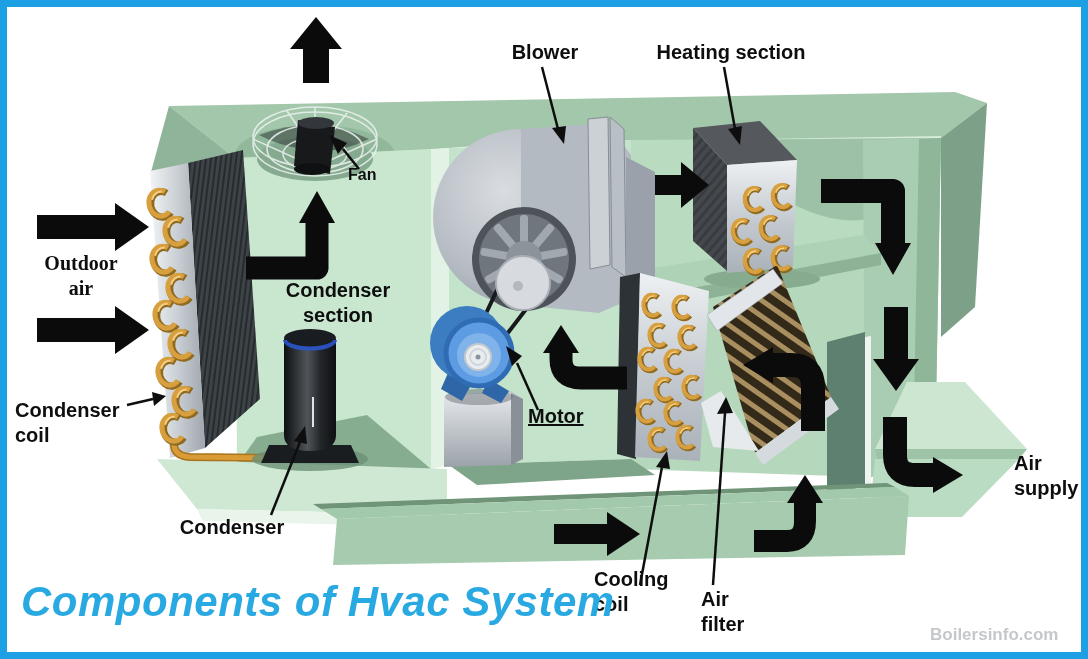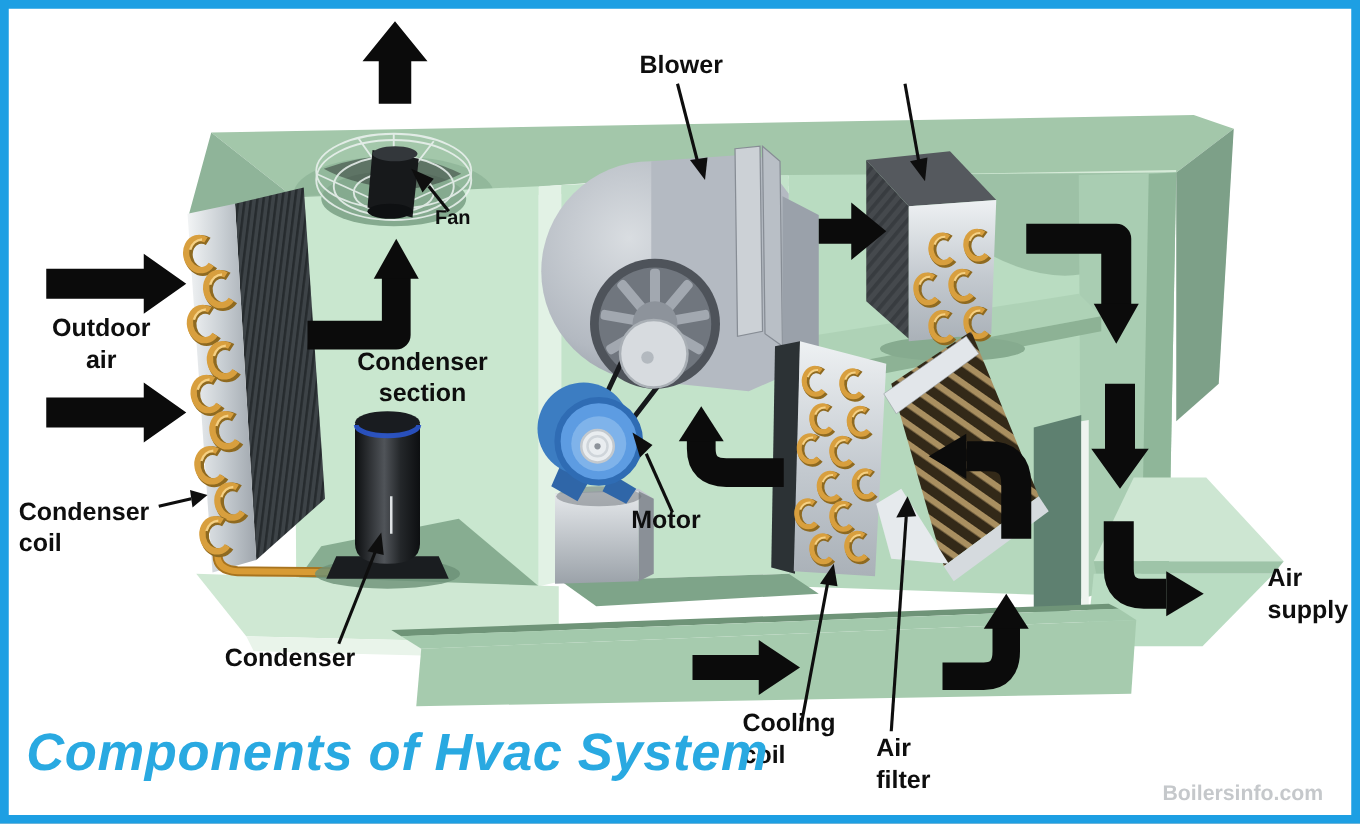--- a/index.html
+++ b/index.html
@@ -27,25 +27,25 @@
   }
   .watermark{
     position:absolute;left:923px;top:618px;
     font-size:17px;font-weight:bold;color:var(--c-watermark);
     white-space:nowrap;
   }
   
   .lbl-blower{left:472px;top:33px;width:132px;}
   .lbl-heating{left:645px;top:33px;width:158px;}
   .lbl-fan{left:341px;top:155px;font-size:16px;}
-  .lbl-outdoor{left:18px;top:244px;width:112px;}
+  .lbl-outdoor{left:18px;top:244px;width:112px;font-family:Liberation Serif, serif;}
   .lbl-condsec{left:265px;top:271px;width:132px;}
   .lbl-condcoil{left:8px;top:391px;width:120px;}
   .lbl-compressor{left:160px;top:508px;width:130px;}
-  .lbl-motor{left:498px;top:397px;width:70px;}
+  .lbl-motor{left:521px;top:397px;width:70px;text-decoration:underline;}
   .lbl-airreturn{left:375px;top:518px;width:152px;}
   .lbl-coolcoil{left:587px;top:560px;width:90px;}
   .lbl-airfilter{left:694px;top:580px;width:70px;}
   .lbl-airsupply{left:1007px;top:444px;width:80px;}
 </style>
 </head>
 <body>
 
 <div class="frame">
 
@@ -305,20 +305,21 @@
         <polygon points="145,385 159,389 147,399" stroke="none"></polygon>
       <line x1="633" y1="578" x2="655" y2="460"></line>
         <polygon points="649,460 660,444 663,462" stroke="none"></polygon>
       <line x1="706" y1="578" x2="718" y2="406"></line>
         <polygon points="710,407 719,390 726,406" stroke="none"></polygon>
     </g>
   </svg>
 
   <div class="labels">
     <div class="lbl center lbl-blower">Blower</div>
+    <div class="lbl center lbl-heating">Heating section</div>
     <div class="lbl lbl-fan">Fan</div>
     <div class="lbl center lbl-outdoor">Outdoor
 air</div>
     <div class="lbl center lbl-condsec">Condenser
 section</div>
     <div class="lbl lbl-condcoil">Condenser
 coil</div>
     <div class="lbl center lbl-compressor">Condenser</div>
     <div class="lbl lbl-motor">Motor</div>
     <div class="lbl lbl-coolcoil">Cooling

